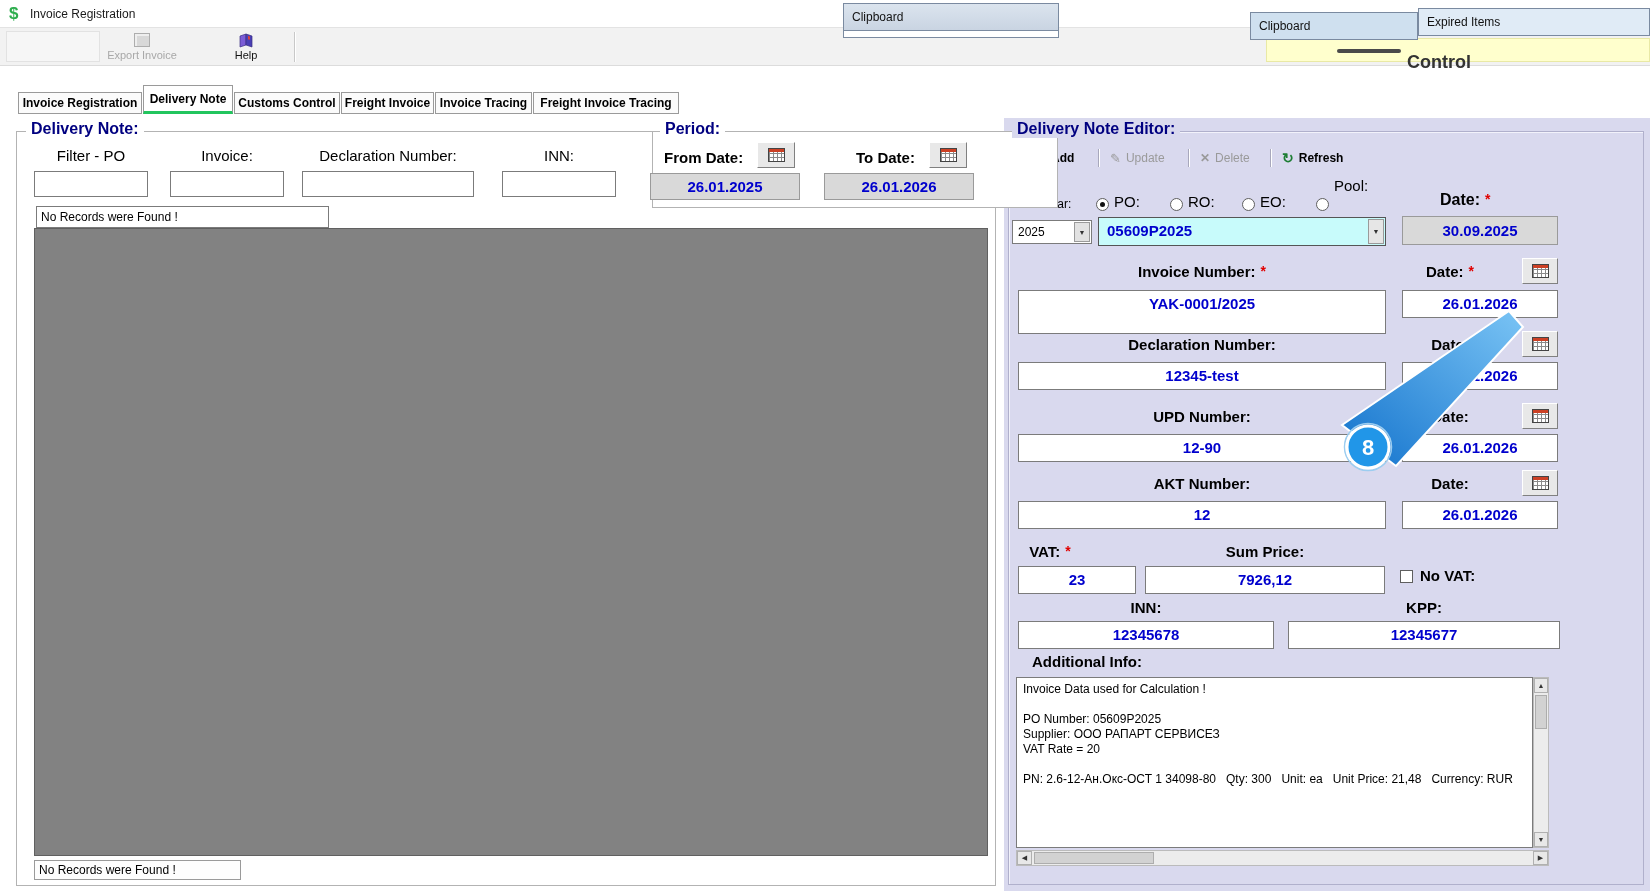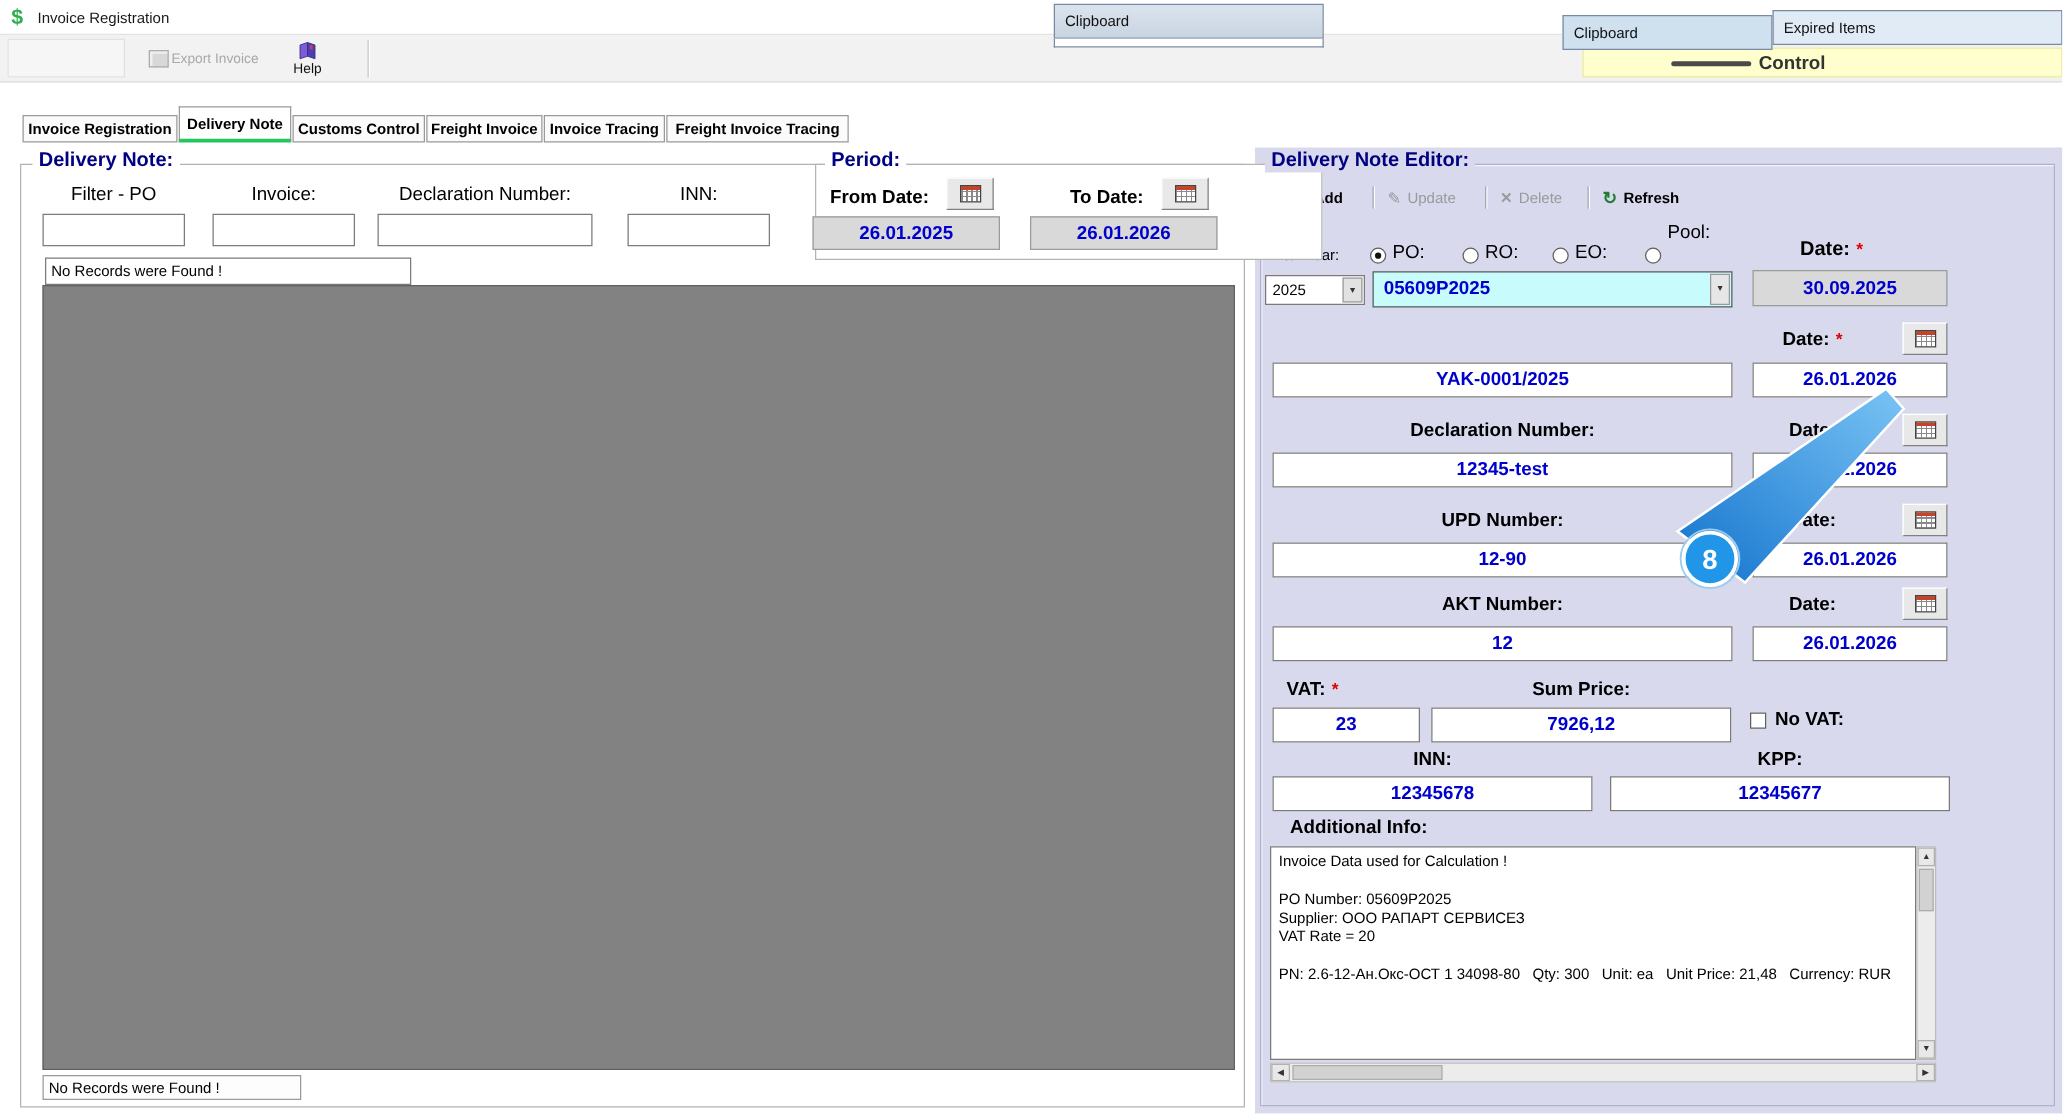--- a/index.html
+++ b/index.html
@@ -49,21 +49,21 @@
 
 <div id="screen">
 
   <div class="abs" style="left:0;top:0;width:1650px;height:28px;background:#fff;border-bottom:1px solid #e3e3e3;">
     <span class="abs" style="left:9px;top:4px;font-size:17px;font-weight:bold;color:#2eae4e;">$</span>
     <span class="abs small" style="left:30px;top:7px;color:#1a1a1a;">Invoice Registration</span>
   </div>
 
   <div class="abs" style="left:0;top:28px;width:1650px;height:38px;background:#f2f2f2;border-bottom:1px solid #dcdcdc;">
     <div class="abs" style="left:6px;top:3px;width:94px;height:31px;border:1px solid #e2e2e2;background:#f6f6f6;"></div>
-    <div class="abs" style="left:117px;top:1px;width:92px;height:36px;display:flex;flex-direction:row;align-items:center;justify-content:center;gap:2px;">
+    <div class="abs" style="left:96px;top:1px;width:92px;height:36px;display:flex;flex-direction:column;align-items:center;justify-content:center;gap:2px;">
       <span class="export-ico"></span>
       <span style="font-size:11px;color:#a8a8a8;">Export Invoice</span>
     </div>
     <div class="abs" style="left:202px;top:1px;width:88px;height:36px;display:flex;flex-direction:column;align-items:center;justify-content:center;gap:1px;">
       <span style="line-height:0;">
         <svg width="16" height="15" viewBox="0 0 16 15">
             <path d="M2 3 L8 1 L8 12 L2 14 Z" fill="#7b5cd6" stroke="#3a2f82" stroke-width="0.7"></path>
             <path d="M14 3 L8 1 L8 12 L14 14 Z" fill="#4a3fb5" stroke="#3a2f82" stroke-width="0.7"></path>
             <path d="M10 2.7 L12 3.4 L12 7 L11 6.2 L10 6.8 Z" fill="#d9413d"></path>
           </svg>
@@ -80,21 +80,21 @@
 
   <div class="popup abs" style="left:1250px;top:12px;width:168px;height:28px;background:#cfe0ef;">
     <span>Clipboard</span>
   </div>
   <div class="popup abs" style="left:1418px;top:8px;width:232px;height:28px;background:#e0ebf6;">
     <span>Expired Items</span>
   </div>
 
   <div class="abs" style="left:1266px;top:38px;width:384px;height:24px;background:#ffffcd;border:1px solid #e9e9a5;z-index:55;">
     <span class="abs" style="left:70px;top:10px;width:64px;height:4px;background:#4a4a4a;border-radius:2px;"></span>
-    <span class="abs" style="left:140px;top:3px;font-size:15px;font-weight:bold;color:#333;">Control</span>
+    <span class="abs" style="left:140px;top:13px;font-size:18px;font-weight:bold;color:#333;">Control</span>
   </div>
 
   <div class="tab" style="left:18px;width:124px;">
       <span>Invoice Registration</span>
     </div>
   <div class="tab active" style="left:143px;width:90px;">
       <span>Delivery Note</span>
     </div>
   <div class="tab" style="left:234px;width:106px;">
       <span>Customs Control</span>
@@ -184,27 +184,30 @@
   <div class="abs txt" style="left:1012px;top:220px;width:80px;height:24px;">
     <span class="abs small" style="left:5px;top:4px;">2025</span>
     <span class="dd-btn">▼</span>
   </div>
   <div class="abs" style="left:1098px;top:217px;width:288px;height:29px;background:#c8fbfb;border:1px solid #555;">
     <span class="abs val" style="left:8px;top:4px;text-align:left;">05609P2025</span>
     <span class="dd-btn" style="background:#e6e6e6;">▼</span>
   </div>
   <div class="abs graybox val" style="left:1402px;top:216px;width:156px;height:29px;line-height:27px;">30.09.2025</div>
 
+  <div class="abs lbl b c" style="left:1018px;top:263px;width:368px;">
+    <span>Invoice Number:</span><span class="req">*</span>
+  </div>
   <div class="abs lbl b c" style="left:1398px;top:263px;width:104px;">
     <span>Date:</span><span class="req">*</span>
   </div>
   <div class="abs cal-btn" style="left:1522px;top:258px;width:36px;height:26px;">
       <span class="cal-ico"></span>
     </div>
-  <div class="abs vbox val" style="left:1018px;top:290px;width:368px;height:28px;">YAK-0001/2025</div>
+  <div class="abs vbox val" style="left:1018px;top:290px;width:368px;height:44px;">YAK-0001/2025</div>
   <div class="abs vbox val" style="left:1402px;top:290px;width:156px;height:28px;">26.01.2026</div>
 
   <div class="abs lbl b c" style="left:1018px;top:336px;width:368px;">
     <span>Declaration Number:</span>
   </div>
   <div class="abs lbl b c" style="left:1398px;top:336px;width:104px;">
     <span>Date:</span>
   </div>
   <div class="abs cal-btn" style="left:1522px;top:331px;width:36px;height:26px;">
       <span class="cal-ico"></span>

